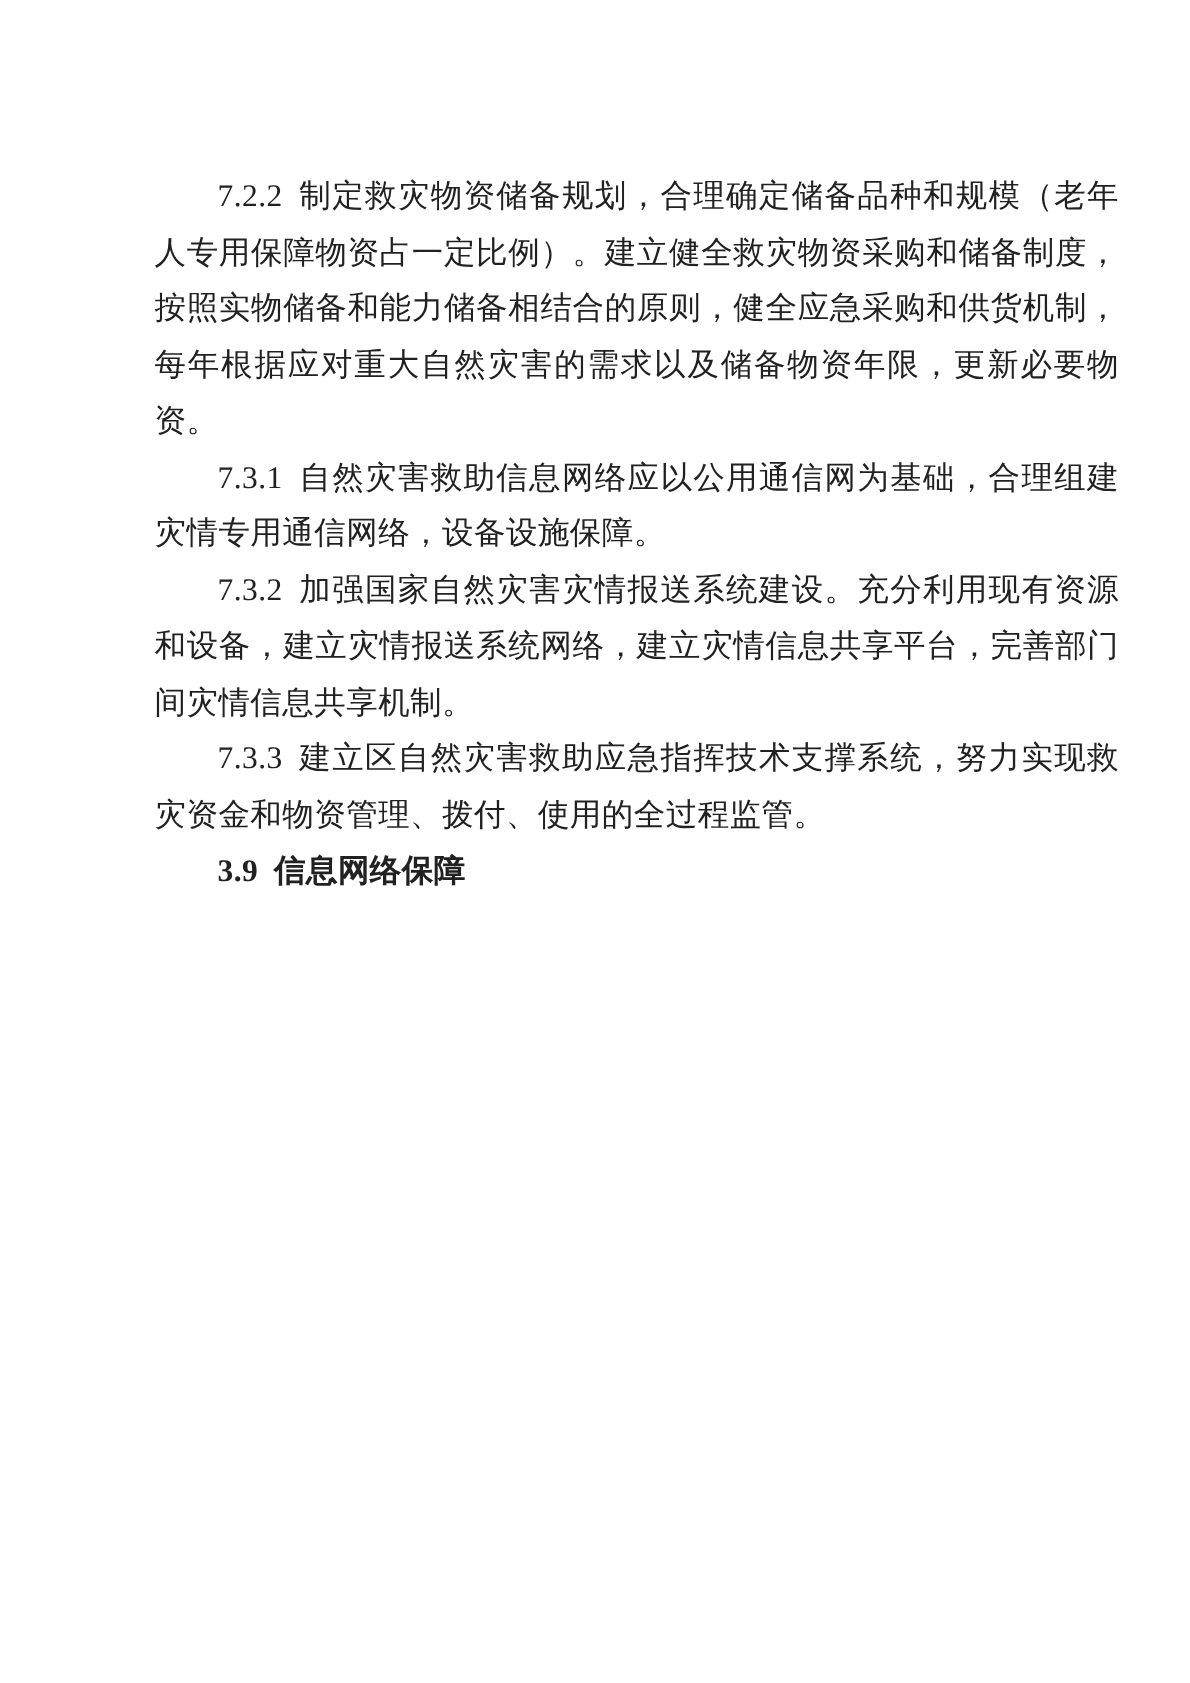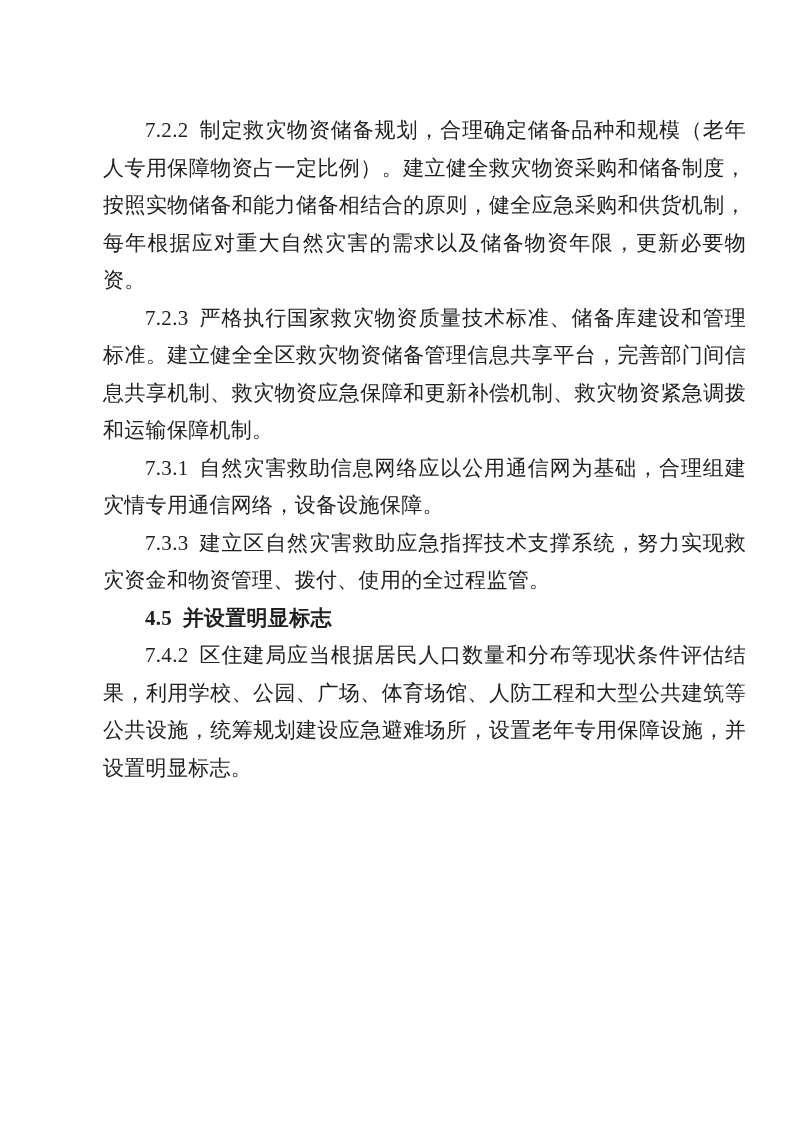--- a/index.html
+++ b/index.html
@@ -41,36 +41,33 @@
 </style>
 </head>
 <body>
 
 <div class="page">
 
   <p class="clause">
     <span class="clause-number">7.2.2</span><span class="clause-text">制定救灾物资储备规划，合理确定储备品种和规模（老年人专用保障物资占一定比例）。建立健全救灾物资采购和储备制度，按照实物储备和能力储备相结合的原则，健全应急采购和供货机制，每年根据应对重大自然灾害的需求以及储备物资年限，更新必要物资。</span>
   </p>
 
-  <p class="clause">
-    <span class="clause-number">7.2.3</span><span class="clause-text">严格执行国家救灾物资质量技术标准、储备库建设和管理标准。建立健全全区救灾物资储备管理信息共享平台，完善部门间信息共享机制、救灾物资应急保障和更新补偿机制、救灾物资紧急调拨和运输保障机制。</span>
-  </p>
 
 
   <p class="clause">
     <span class="clause-number">7.3.1</span><span class="clause-text">自然灾害救助信息网络应以公用通信网为基础，合理组建灾情专用通信网络，设备设施保障。</span>
   </p>
 
+  <p class="clause">
+    <span class="clause-number">7.3.2</span><span class="clause-text">加强国家自然灾害灾情报送系统建设。充分利用现有资源和设备，建立灾情报送系统网络，建立灾情信息共享平台，完善部门间灾情信息共享机制。</span>
+  </p>
 
   <p class="clause">
     <span class="clause-number">7.3.3</span><span class="clause-text">建立区自然灾害救助应急指挥技术支撑系统，努力实现救灾资金和物资管理、拨付、使用的全过程监管。</span>
   </p>
 
   <h2 class="section-heading">
-    <span class="clause-number">4.5</span><span class="section-title">并设置明显标志</span>
+    <span class="clause-number">3.9</span><span class="section-title">信息网络保障</span>
   </h2>
 
 
-  <p class="clause">
-    <span class="clause-number">7.4.2</span><span class="clause-text">区住建局应当根据居民人口数量和分布等现状条件评估结果，利用学校、公园、广场、体育场馆、人防工程和大型公共建筑等公共设施，统筹规划建设应急避难场所，设置老年专用保障设施，并设置明显标志。</span>
-  </p>
 
 </div>
 
 </body></html>

